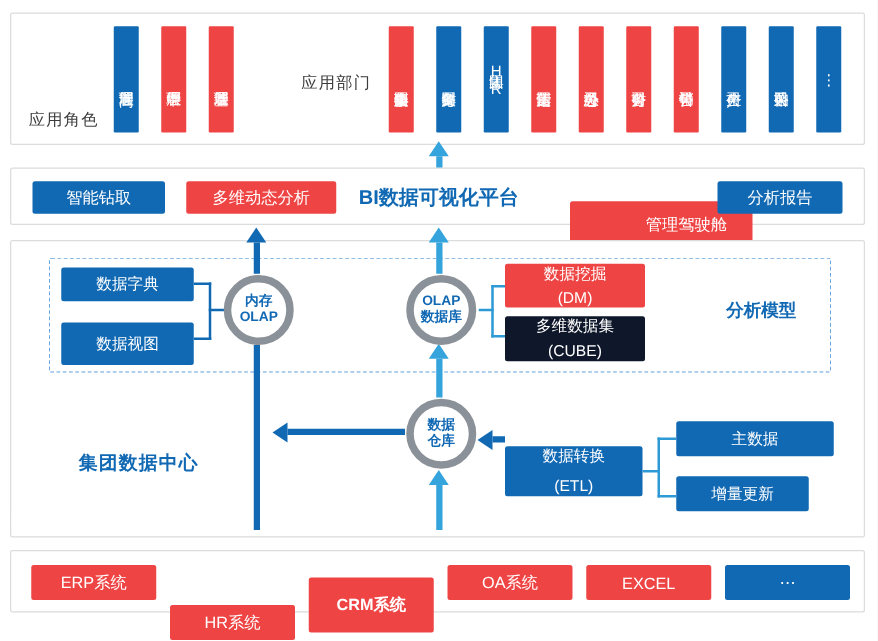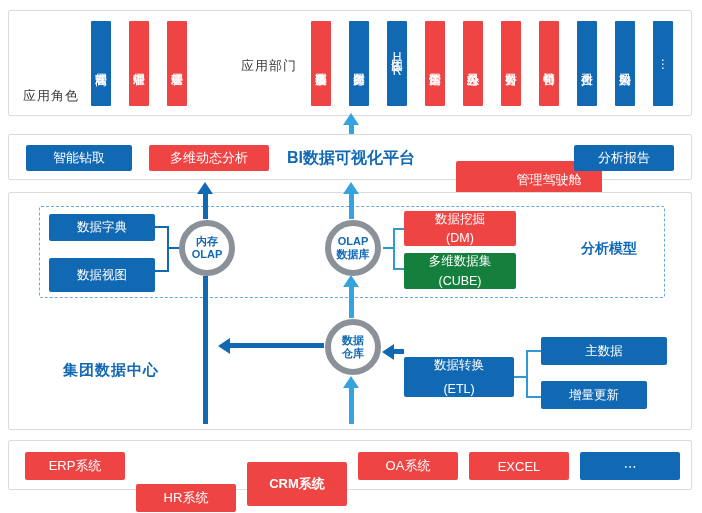--- a/index.html
+++ b/index.html
@@ -5,21 +5,21 @@
   html,body{margin:0;padding:0;background:#f4f4f4;}
   .wrap{position:relative;width:702px;height:513px;background:#ffffff;overflow:hidden;
         font-family:"Liberation Sans","DejaVu Sans",sans-serif;}
   .section{position:absolute;border:1px solid #dcdcdc;background:#fff;border-radius:2px;box-sizing:border-box;}
   
   .vbar{position:absolute;width:20px;height:85px;color:#fff;writing-mode:vertical-rl;
         text-orientation:upright;font-size:12px;line-height:20px;text-align:center;
         border-radius:1px;}
   .tone-dark{background:#1169b4;}
   .tone-medium{background:#ef4444;}
-  .tone-bright{background:#15803d;}
+  .tone-bright{background:#0f172a;}
   
   .chip{position:absolute;color:#fff;font-size:13px;display:flex;align-items:center;
         justify-content:center;border-radius:2px;text-align:center;}
   .node{position:absolute;color:#fff;font-size:12.5px;display:flex;flex-direction:column;
         align-items:center;justify-content:space-between;border-radius:2px;line-height:1.3;text-align:center;}
   .node span{display:block;}
   
   .circle{position:absolute;width:44px;height:44px;background:#fff;border:6px solid #8b9198;
           border-radius:50%;display:flex;flex-direction:column;align-items:center;justify-content:center;
           color:#1169b4;font-weight:bold;font-size:11px;line-height:1.2;text-align:center;z-index:6;}

